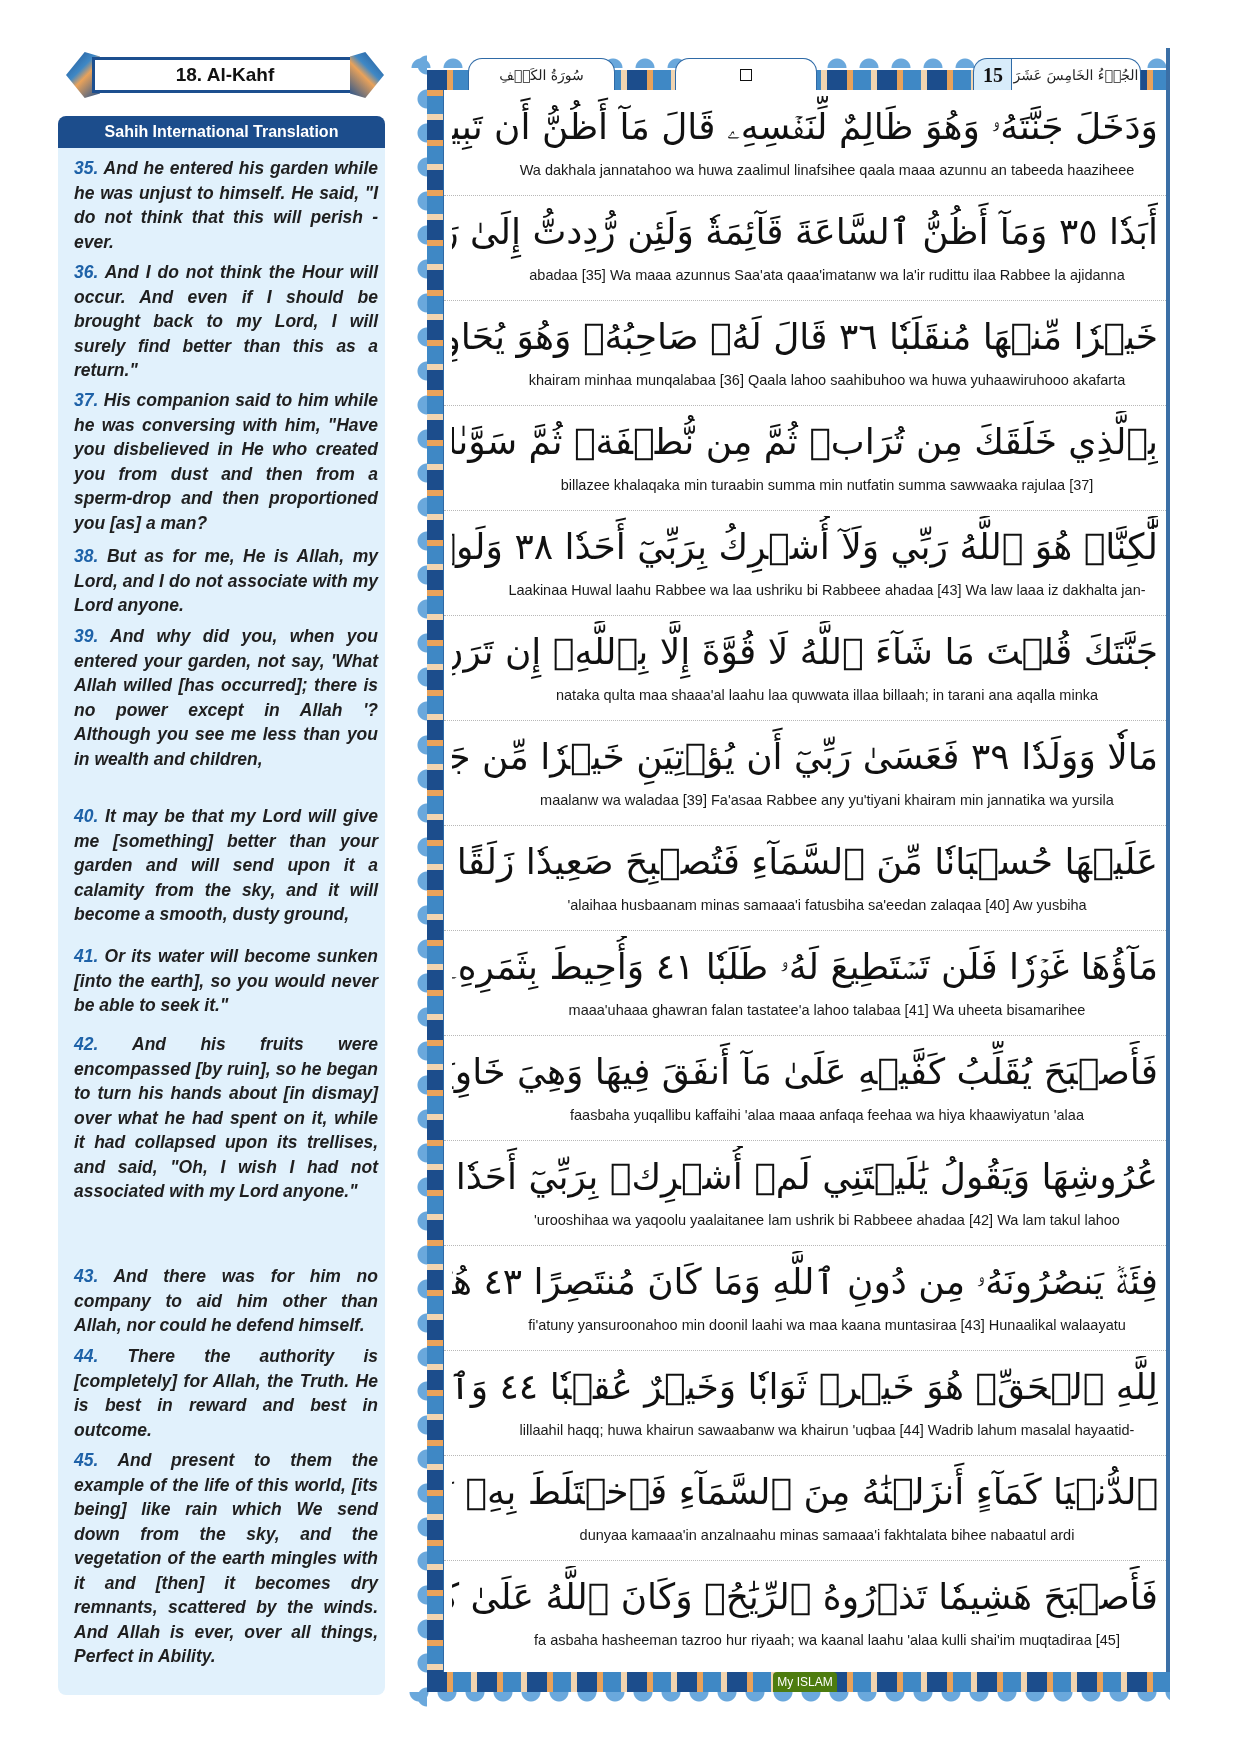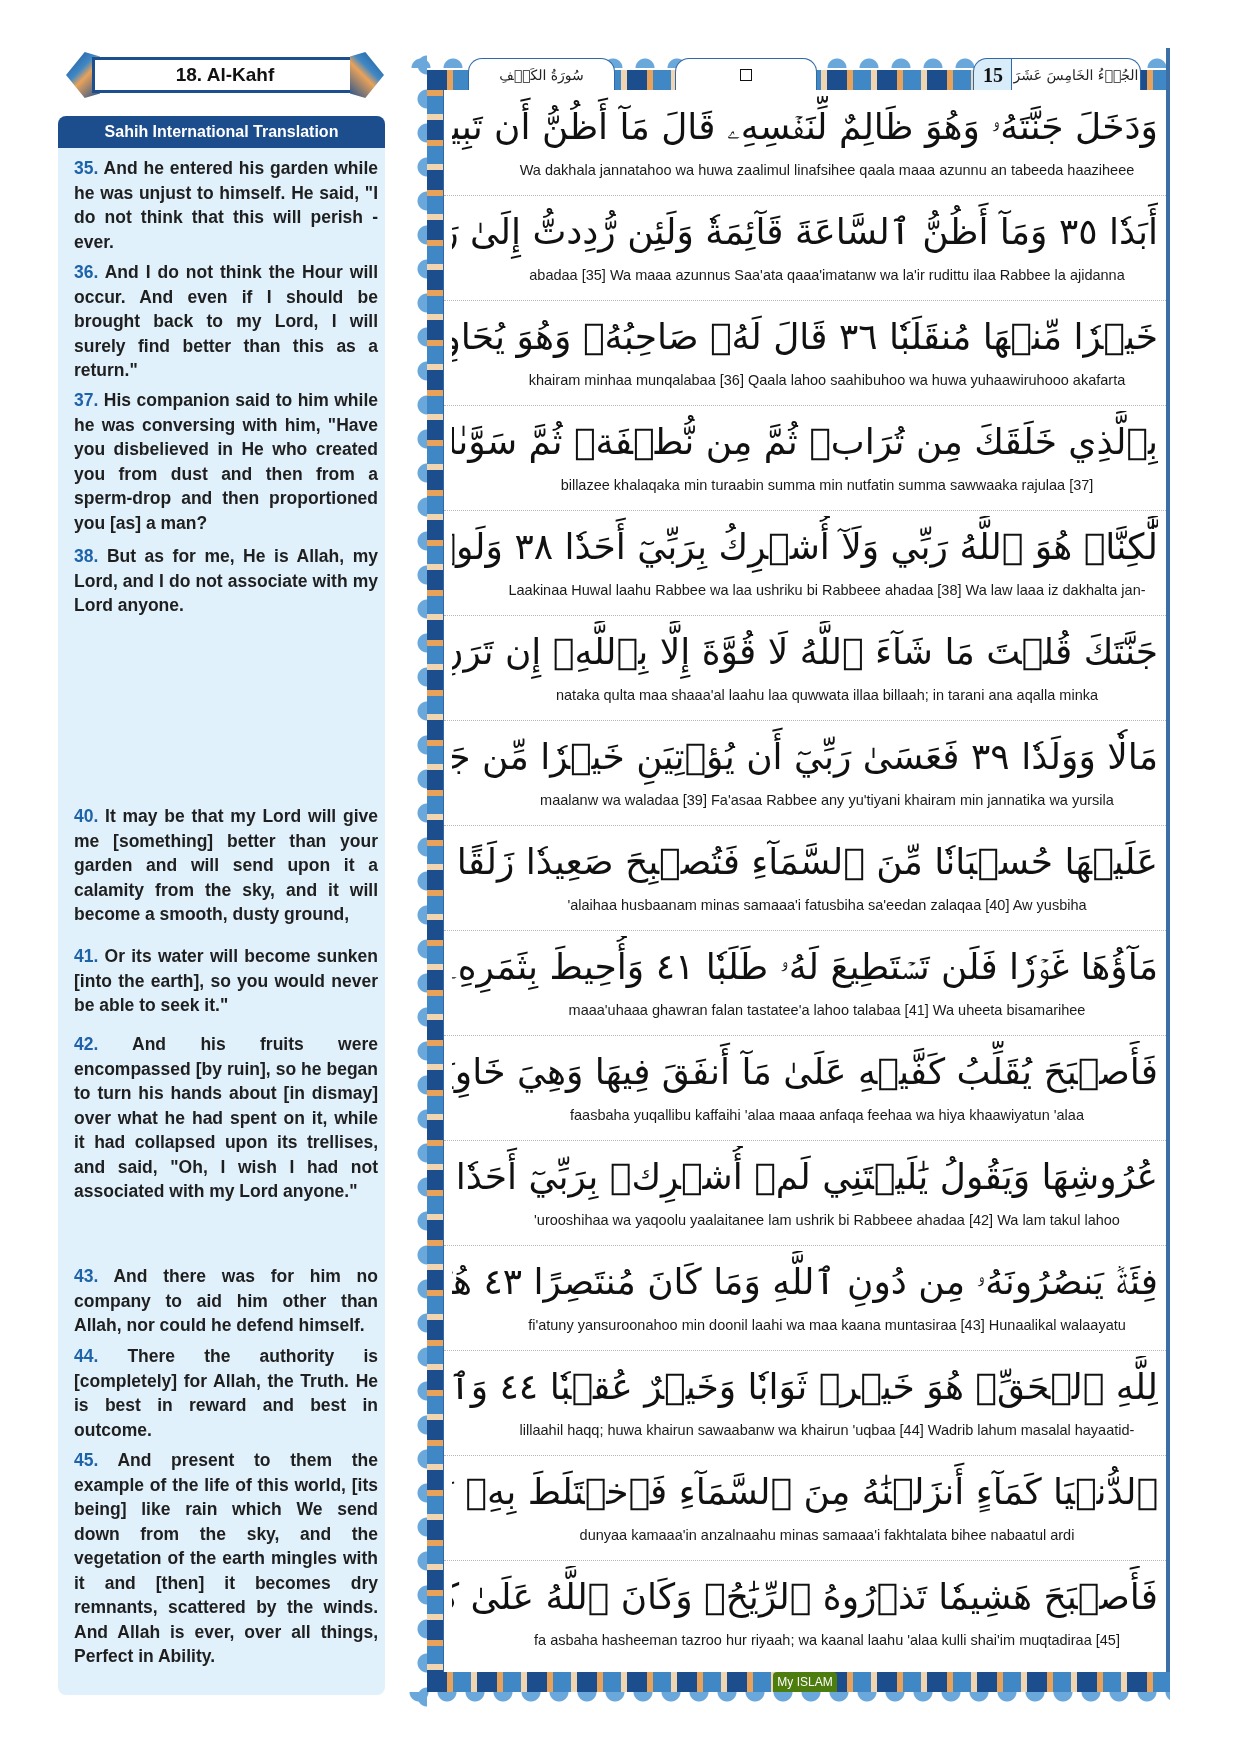--- a/index.html
+++ b/index.html
@@ -17,21 +17,21 @@
   .title-banner .orn-r { right:0; transform:scaleX(-1); }
   .title-banner .box { position:absolute; left:26px; right:26px; top:5px; bottom:5px;
     border:3px solid #1d4f8f; background:#fff; display:flex; align-items:center; justify-content:center; }
   .title-banner .box span { font-family:"Liberation Sans", sans-serif; font-size:19px; font-weight:bold; color:#111; }
 
   .trans-header { position:absolute; left:58px; top:116px; width:327px; height:32px;
     background:#1c4d8c; border-radius:8px 8px 0 0; color:#fff;
     font-family:"Liberation Sans", sans-serif; font-weight:bold; font-size:16px;
     display:flex; align-items:center; justify-content:center; }
   .trans-panel { position:absolute; left:58px; top:148px; width:327px; height:1547px;
-    background:#e1f1fc; border-radius:0 0 8px 8px; }
+    background:#e1f1fc; border-radius:0 0 8px 8px;font-style:italic; }
   .verse-block { position:absolute; left:16px; width:304px;
     font-family:"Liberation Sans", sans-serif; font-weight:bold; font-size:17.5px;
     line-height:24.5px; color:#1f1f1f; text-align:justify; }
   .verse-block .num { color:#1e62a8; }
 
   
   .frame { position:absolute; left:405px; top:48px; width:765px; height:1670px; }
   .deco-top { position:absolute; left:0; right:0; top:0; height:20px;
     background:
       radial-gradient(circle at 50% 100%, #6aa8dc 0 9px, transparent 10px) 0 0/32px 20px repeat-x; }
@@ -83,20 +83,21 @@
   </div>
   <div class="orn-r"></div>
 </div>
 
 <div class="trans-header">Sahih International Translation</div>
 <div class="trans-panel">
   <div class="verse-block" style="top:8px"><span class="num">35.</span> <span>And he entered his garden while he was unjust to himself. He said, "I do not think that this will perish - ever.</span></div>
   <div class="verse-block" style="top:112px"><span class="num">36.</span> <span>And I do not think the Hour will occur. And even if I should be brought back to my Lord, I will surely find better than this as a return."</span></div>
   <div class="verse-block" style="top:240px"><span class="num">37.</span> <span>His companion said to him while he was conversing with him, "Have you disbelieved in He who created you from dust and then from a sperm-drop and then proportioned you [as] a man?</span></div>
   <div class="verse-block" style="top:396px"><span class="num">38.</span> <span>But as for me, He is Allah, my Lord, and I do not associate with my Lord anyone.</span></div>
+  <div class="verse-block" style="top:476px"><span class="num">39.</span> <span>And why did you, when you entered your garden, not say, 'What Allah willed [has occurred]; there is no power except in Allah '? Although you see me less than you in wealth and children,</span></div>
   <div class="verse-block" style="top:656px"><span class="num">40.</span> <span>It may be that my Lord will give me [something] better than your garden and will send upon it a calamity from the sky, and it will become a smooth, dusty ground,</span></div>
   <div class="verse-block" style="top:796px"><span class="num">41.</span> <span>Or its water will become sunken [into the earth], so you would never be able to seek it."</span></div>
   <div class="verse-block" style="top:884px"><span class="num">42.</span> <span>And his fruits were encompassed [by ruin], so he began to turn his hands about [in dismay] over what he had spent on it, while it had collapsed upon its trellises, and said, "Oh, I wish I had not associated with my Lord anyone."</span></div>
   <div class="verse-block" style="top:1116px"><span class="num">43.</span> <span>And there was for him no company to aid him other than Allah, nor could he defend himself.</span></div>
   <div class="verse-block" style="top:1196px"><span class="num">44.</span> <span>There the authority is [completely] for Allah, the Truth. He is best in reward and best in outcome.</span></div>
   <div class="verse-block" style="top:1300px"><span class="num">45.</span> <span>And present to them the example of the life of this world, [its being] like rain which We send down from the sky, and the vegetation of the earth mingles with it and [then] it becomes dry remnants, scattered by the winds. And Allah is ever, over all things, Perfect in Ability.</span></div>
 </div>
 
 <div class="frame">
   <div class="deco-top"></div>
@@ -130,21 +131,21 @@
     <div class="row" style="top:210px">
         <div class="arabic">خَيۡرٗا مِّنۡهَا مُنقَلَبٗا ٣٦ قَالَ لَهُۥ صَاحِبُهُۥ وَهُوَ يُحَاوِرُهُۥٓ أَكَفَرۡتَ</div>
         <div class="translit">khairam minhaa munqalabaa [36] Qaala lahoo saahibuhoo wa huwa yuhaawiruhooo akafarta</div>
       </div>
     <div class="row" style="top:315px">
         <div class="arabic">بِٱلَّذِي خَلَقَكَ مِن تُرَابٖ ثُمَّ مِن نُّطۡفَةٖ ثُمَّ سَوَّىٰكَ رَجُلٗا ٣٧</div>
         <div class="translit">billazee khalaqaka min turaabin summa min nutfatin summa sawwaaka rajulaa [37]</div>
       </div>
     <div class="row" style="top:420px">
         <div class="arabic">لَّٰكِنَّا۠ هُوَ ٱللَّهُ رَبِّي وَلَآ أُشۡرِكُ بِرَبِّيٓ أَحَدٗا ٣٨ وَلَوۡلَآ إِذۡ دَخَلۡتَ</div>
-        <div class="translit">Laakinaa Huwal laahu Rabbee wa laa ushriku bi Rabbeee ahadaa [38] Wa law laaa iz dakhalta jan-</div>
+        <div class="translit">Laakinaa Huwal laahu Rabbee wa laa ushriku bi Rabbeee ahadaa [43] Wa law laaa iz dakhalta jan-</div>
       </div>
     <div class="row" style="top:525px">
         <div class="arabic">جَنَّتَكَ قُلۡتَ مَا شَآءَ ٱللَّهُ لَا قُوَّةَ إِلَّا بِٱللَّهِۚ إِن تَرَنِ أَنَا۠ أَقَلَّ مِنكَ</div>
         <div class="translit">nataka qulta maa shaaa'al laahu laa quwwata illaa billaah; in tarani ana aqalla minka</div>
       </div>
     <div class="row" style="top:630px">
         <div class="arabic">مَالٗا وَوَلَدٗا ٣٩ فَعَسَىٰ رَبِّيٓ أَن يُؤۡتِيَنِ خَيۡرٗا مِّن جَنَّتِكَ وَيُرۡسِلَ</div>
         <div class="translit">maalanw wa waladaa [39] Fa'asaa Rabbee any yu'tiyani khairam min jannatika wa yursila</div>
       </div>
     <div class="row" style="top:735px">

